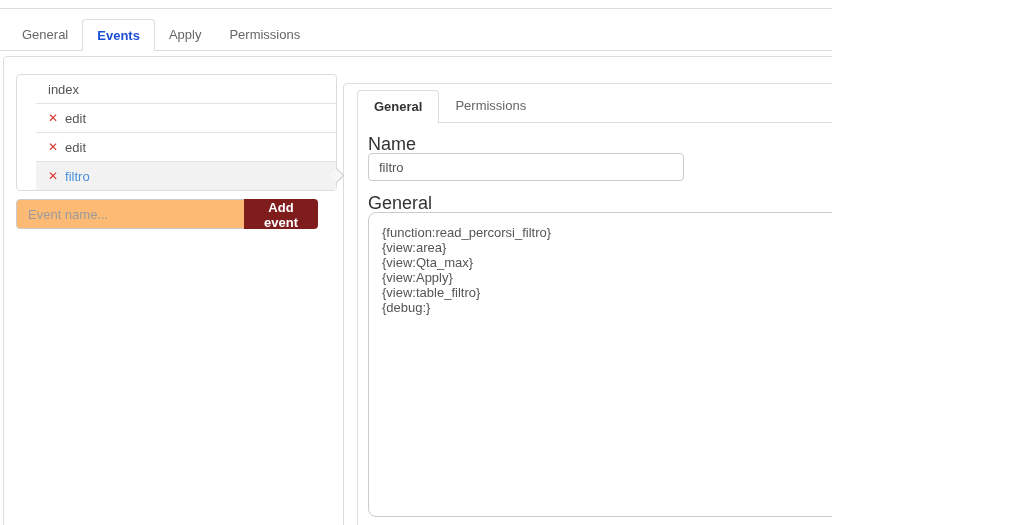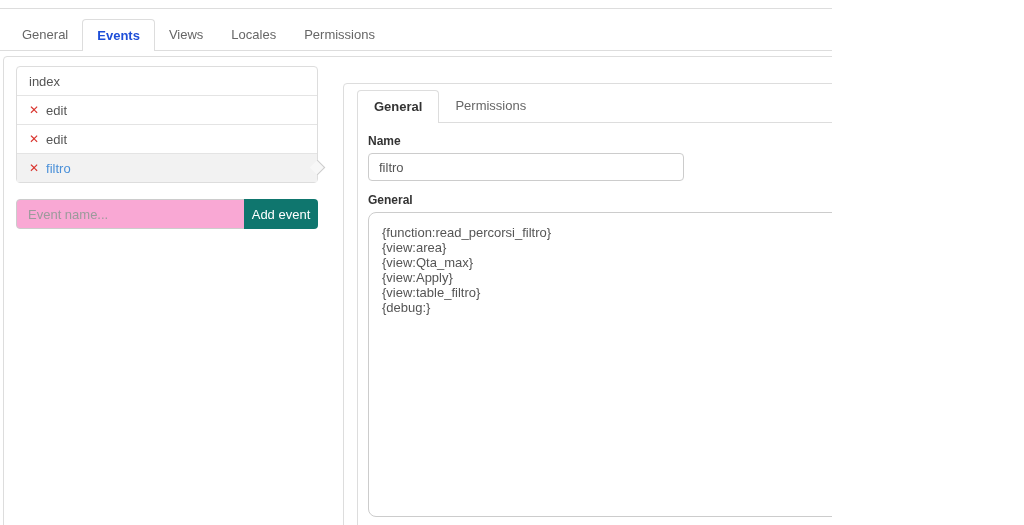--- a/index.html
+++ b/index.html
@@ -20,68 +20,68 @@
     background:#fff;border:1px solid #ddd;border-bottom:none;
     border-radius:4px 4px 0 0;color:#1d4ed8;font-weight:700;
   }
   
   .outer-panel{
     position:absolute;left:3px;top:56px;width:1018px;height:520px;
     border:1px solid #ddd;border-radius:4px;z-index:0;background:#fff;
   }
   
   .events-list{
-    position:absolute;left:16px;top:66px;width:300px;background:#fff;
-    border:1px solid #ddd;border-radius:4px;z-index:3;
+    position:absolute;left:16px;top:74px;width:300px;background:#fff;
+    border:1px solid #ddd;border-radius:4px;z-index:3;padding-left:19px;
   }
   .event-row{
     height:28px;display:flex;align-items:center;padding:0 12px;
     font-size:13px;color:#555;border-top:1px solid #e4e4e4;cursor:pointer;position:relative;
   }
   .event-row:first-child{border-top:none;}
   .event-row.selected{background:#f2f2f2;}
   .event-row.selected .event-label{color:#4a90d9;}
   .remove-icon{color:#d9342e;font-weight:700;font-size:12px;margin-right:7px;line-height:1;}
   .caret{
     position:absolute;right:-6px;top:50%;width:10px;height:10px;margin-top:-6px;
     background:#f7f7f7;border-top:1px solid #ccc;border-right:1px solid #ccc;
     transform:rotate(45deg);z-index:4;
   }
   
   .event-add-group{position:absolute;left:16px;top:199px;width:302px;height:30px;display:flex;z-index:3;}
   .event-name-input{
     flex:1;min-width:0;height:30px;box-sizing:border-box;border:1px solid #ccc;
     border-radius:4px 0 0 4px;padding:0 11px;font-size:13px;color:#555;outline:none;
-    font-family:inherit;background:#f9a8d4;
+    font-family:inherit;background:#fdba74;
   }
   .event-name-input::placeholder{color:#9b9b9b;}
   .add-event-btn{
-    width:74px;height:30px;border:none;background:#0f766e;color:#fff;
-    font-weight:400;font-size:13px;border-radius:0 4px 4px 0;cursor:pointer;
+    width:74px;height:30px;border:none;background:#7f1d1d;color:#fff;
+    font-weight:700;font-size:13px;border-radius:0 4px 4px 0;cursor:pointer;
     font-family:inherit;margin-left:-1px;
   }
   
   .detail-panel{
     position:absolute;left:343px;top:83px;width:700px;height:520px;
     border:1px solid #ddd;border-radius:4px;background:#fff;z-index:2;
   }
   .detail-tabs{position:absolute;left:13px;top:6px;display:flex;z-index:2;}
   .detail-tab{
     height:32px;line-height:31px;padding:0 16px;font-size:13px;color:#666;
     cursor:pointer;box-sizing:border-box;white-space:nowrap;
   }
   .detail-tab.active{
     height:33px;background:#fff;border:1px solid #ddd;border-bottom:none;
     border-radius:4px 4px 0 0;color:#333;font-weight:700;
   }
   .detail-content{
     position:absolute;left:13px;top:38px;width:664px;height:480px;
     border:1px solid #ddd;border-radius:0 4px 4px 4px;background:#fff;z-index:1;
   }
-  .field-label{position:absolute;left:10px;font-size:12px;font-weight:700;color:#333;}
+  .field-label{position:absolute;left:10px;font-size:18px;font-weight:400;color:#333;}
   .name-label{top:11px;}
   .name-input{
     position:absolute;left:10px;top:30px;width:316px;height:28px;box-sizing:border-box;
     border:1px solid #ccc;border-radius:4px;padding:0 10px;font-size:13px;color:#555;
     outline:none;font-family:inherit;background:#fff;
   }
   .content-label{top:70px;}
   .textarea-wrap{position:absolute;left:10px;top:89px;width:644px;height:305px;}
   .content-textarea{
     width:100%;height:100%;box-sizing:border-box;border:1px solid #ccc;border-radius:8px;
@@ -99,22 +99,21 @@
 <body>
 
 <div class="stage">
 
   <div class="top-divider"></div>
   <div class="main-nav-border"></div>
 
   <nav class="main-tabs">
     <div class="main-tab">General</div>
     <div class="main-tab active">Events</div>
-    <div class="main-tab">Views</div>
-    <div class="main-tab">Locales</div>
+    <div class="main-tab">Apply</div>
     <div class="main-tab">Permissions</div>
   </nav>
 
   <div class="outer-panel"></div>
 
   <div class="events-list">
     <div class="event-row">
       <span class="event-label">index</span>
     </div>
     <div class="event-row">

